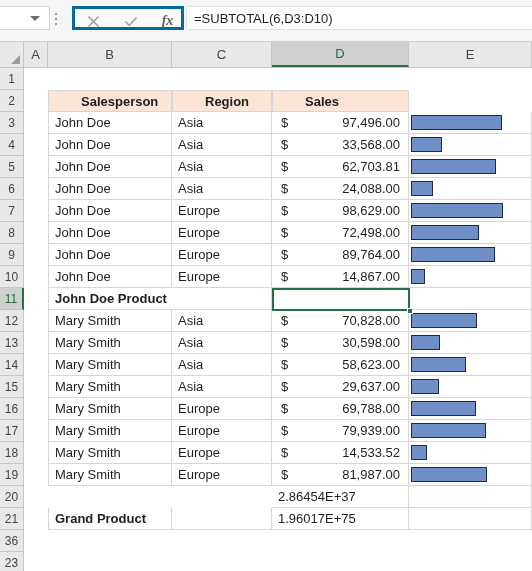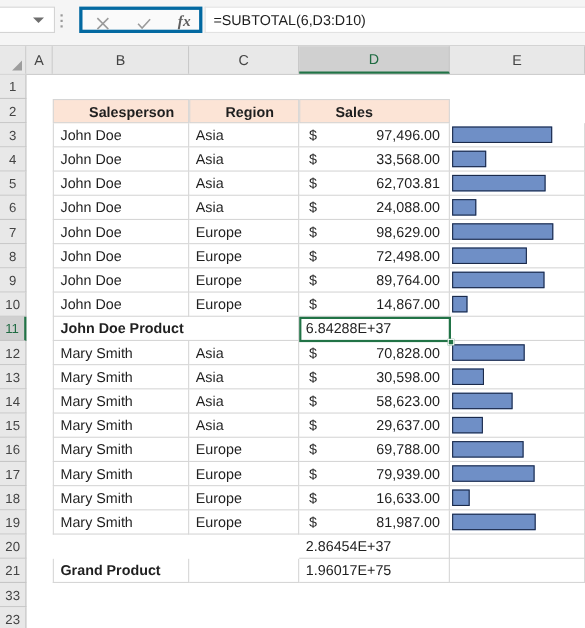--- a/index.html
+++ b/index.html
@@ -289,21 +289,21 @@
       <div class="rowhdr" style="height: 22px;">12</div>
       <div class="rowhdr" style="height: 22px;">13</div>
       <div class="rowhdr" style="height: 22px;">14</div>
       <div class="rowhdr" style="height: 22px;">15</div>
       <div class="rowhdr" style="height: 22px;">16</div>
       <div class="rowhdr" style="height: 22px;">17</div>
       <div class="rowhdr" style="height: 22px;">18</div>
       <div class="rowhdr" style="height: 22px;">19</div>
       <div class="rowhdr" style="height: 22px;">20</div>
       <div class="rowhdr" style="height: 22px;">21</div>
-      <div class="rowhdr" style="height: 22px;">33</div>
+      <div class="rowhdr" style="height: 22px;">36</div>
       <div class="rowhdr" style="height: 22px;">23</div>
     </div>
 
   <div id="cells">
       <div class="cell bordered topline leftline pad hdrfill bold" style="left: 24px; top: 22px; width: 124px; height: 22px;">
         <span>Salesperson</span>
       </div>
       <div class="cell bordered topline leftline pad hdrfill bold" style="left: 148px; top: 22px; width: 100px; height: 22px; text-align: center;">
         <span>Region</span>
       </div>
@@ -521,21 +521,21 @@
         </div>
       </div>
       <div class="cell bordered leftline pad" style="left: 24px; top: 374px; width: 124px; height: 22px;">
         <span>Mary Smith</span>
       </div>
       <div class="cell bordered pad" style="left: 148px; top: 374px; width: 100px; height: 22px;">
         <span>Europe</span>
       </div>
       <div class="cell bordered curr" style="left: 248px; top: 374px; width: 137px; height: 22px;">
         <span>$</span>
-        <span>16,633.00</span>
+        <span>14,533.52</span>
       </div>
       <div class="cell bordered" style="left: 385px; top: 374px; width: 123px; height: 22px;">
         <div class="barwrap" style="width: 92px;">
           <div class="bar" style="width: 16px;"></div>
         </div>
       </div>
       <div class="cell bordered leftline pad" style="left: 24px; top: 396px; width: 124px; height: 22px;">
         <span>Mary Smith</span>
       </div>
       <div class="cell bordered pad" style="left: 148px; top: 396px; width: 100px; height: 22px;">
@@ -545,23 +545,20 @@
         <span>$</span>
         <span>81,987.00</span>
       </div>
       <div class="cell bordered" style="left: 385px; top: 396px; width: 123px; height: 22px;">
         <div class="barwrap" style="width: 92px;">
           <div class="bar" style="width: 76px;"></div>
         </div>
       </div>
       <div class="cell bordered leftline pad bold" style="left: 24px; top: 220px; width: 224px; height: 22px;">
         <span>John Doe Product</span>
-      </div>
-      <div class="cell bordered pad" style="left: 248px; top: 220px; width: 137px; height: 22px;">
-        <span>6.84288E+37</span>
       </div>
       <div class="cell bordered" style="left: 385px; top: 220px; width: 123px; height: 22px;"></div>
       <div class="cell bordered pad" style="left: 248px; top: 418px; width: 137px; height: 22px;">
         <span>2.86454E+37</span>
       </div>
       <div class="cell bordered" style="left: 385px; top: 418px; width: 123px; height: 22px;"></div>
       <div class="cell bordered leftline pad bold" style="left: 24px; top: 440px; width: 124px; height: 22px;">
         <span>Grand Product</span>
       </div>
       <div class="cell bordered" style="left: 148px; top: 440px; width: 100px; height: 22px;"></div>

